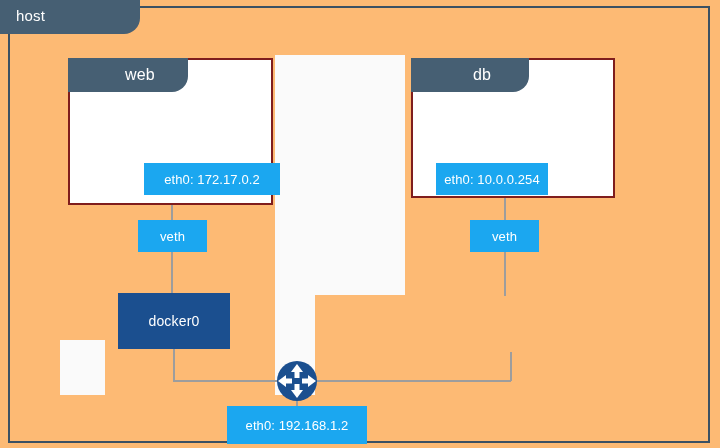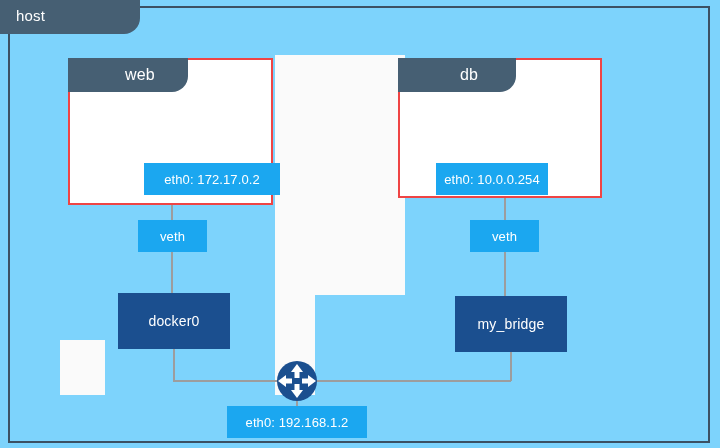--- a/index.html
+++ b/index.html
@@ -7,21 +7,21 @@
     padding: 0;
     background: #ffffff;
   }
   body {
     font-family: "Liberation Sans", sans-serif;
   }
   #canvas {
     position: relative;
     width: 720px;
     height: 448px;
-    background: #7dd3fc;
+    background: #fdba74;
     overflow: hidden;
   }
 
   
   .wash {
     position: absolute;
     background: #fafafa;
     pointer-events: none;
   }
   .wash-a { left: 275px; top: 55px;  width: 130px; height: 240px; }
@@ -54,21 +54,21 @@
     left: 16px;
     top: 7px;
     color: #ffffff;
     font-size: 15px;
     letter-spacing: .2px;
   }
 
   
   .container-box {
     position: absolute;
-    border: 2px solid #ef4444;
+    border: 2px solid #7f1d1d;
     box-sizing: border-box;
     background: #ffffff;
   }
   .container-tab {
     position: absolute;
     left: -2px;
     top: -2px;
     height: 34px;
     background: #465f73;
     border-bottom-right-radius: 16px;
@@ -80,41 +80,41 @@
   .container-tab-label {
     color: #ffffff;
     font-size: 16px;
     position: relative;
     left: 12px;
     letter-spacing: .2px;
   }
 
   #web-box { left: 68px;  top: 58px; width: 205px; height: 147px; }
   #web-box .container-tab { width: 120px; }
-  #db-box  { left: 398px; top: 58px; width: 204px; height: 140px; text-decoration: underline; }
+  #db-box  { left: 411px; top: 58px; width: 204px; height: 140px; text-decoration: underline; }
   #db-box  .container-tab { width: 118px; }
 
   
   .cyan-box {
     position: absolute;
     background: #1ba7f0;
     color: #ffffff;
     display: flex;
     align-items: center;
     justify-content: center;
     font-size: 13px;
     box-sizing: border-box;
     letter-spacing: .1px;
   }
   #web-eth0 { left: 104px; top: 163px; width: 136px; height: 32px; margin-left: 40px; }
   #db-eth0  { left: 436px; top: 163px; width: 112px; height: 32px; }
   #web-veth { left: 138px; top: 220px; width: 69px;  height: 32px; }
   #db-veth  { left: 470px; top: 220px; width: 69px;  height: 32px; }
   #host-eth0 {
-    left: 227px; top: 406px; width: 140px; height: 32px;
+    left: 227px; top: 406px; width: 140px; height: 38px;
     font-size: 13px;
   }
 
   
   .bridge-box {
     position: absolute;
     background: #1b4f8f;
     color: #ffffff;
     display: flex;
     align-items: center;
@@ -194,21 +194,20 @@
     <div class="container-tab">
       <span class="container-tab-label">db</span>
     </div>
   </div>
   <div class="cyan-box" id="db-eth0">eth0: 10.0.0.254</div>
 
   <div class="cyan-box" id="web-veth">veth</div>
   <div class="cyan-box" id="db-veth">veth</div>
 
   <div class="bridge-box" id="docker0-box">docker0</div>
-  <div class="bridge-box" id="mybridge-box">my_bridge</div>
 
   <svg id="router-icon" viewBox="0 0 46 42">
     <circle cx="23" cy="21" r="20" fill="#1b4f8f"></circle>
     <g fill="#ffffff">
       <polygon points="23,4 29,12 25.5,12 25.5,18 20.5,18 20.5,12 17,12"></polygon>
       <polygon points="23,38 29,30 25.5,30 25.5,24 20.5,24 20.5,30 17,30"></polygon>
       <polygon points="4,21 12,15 12,18.5 18,18.5 18,23.5 12,23.5 12,27"></polygon>
       <polygon points="42,21 34,15 34,18.5 28,18.5 28,23.5 34,23.5 34,27"></polygon>
     </g>
   </svg>

